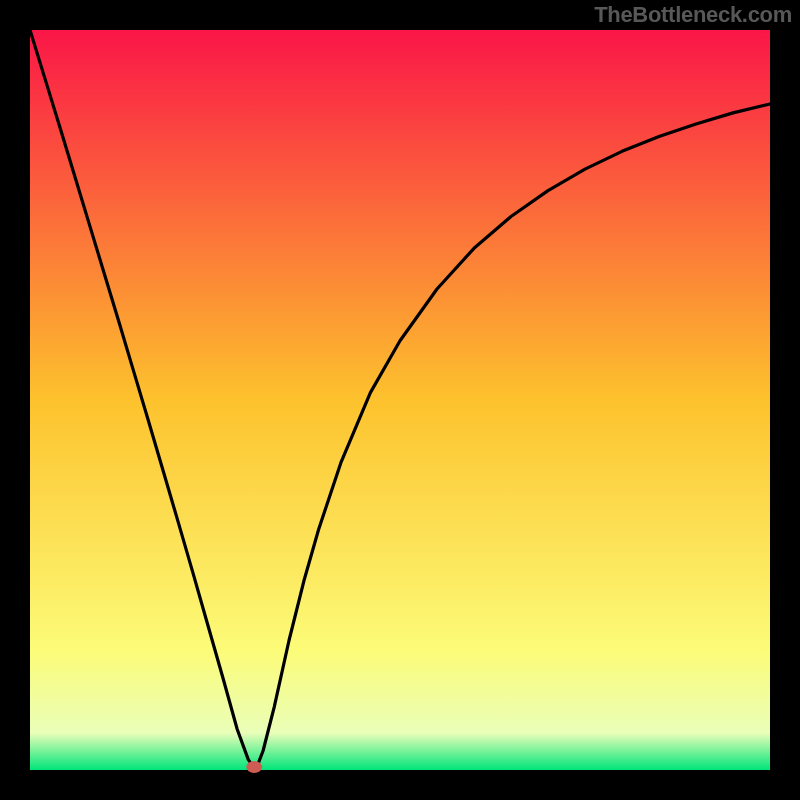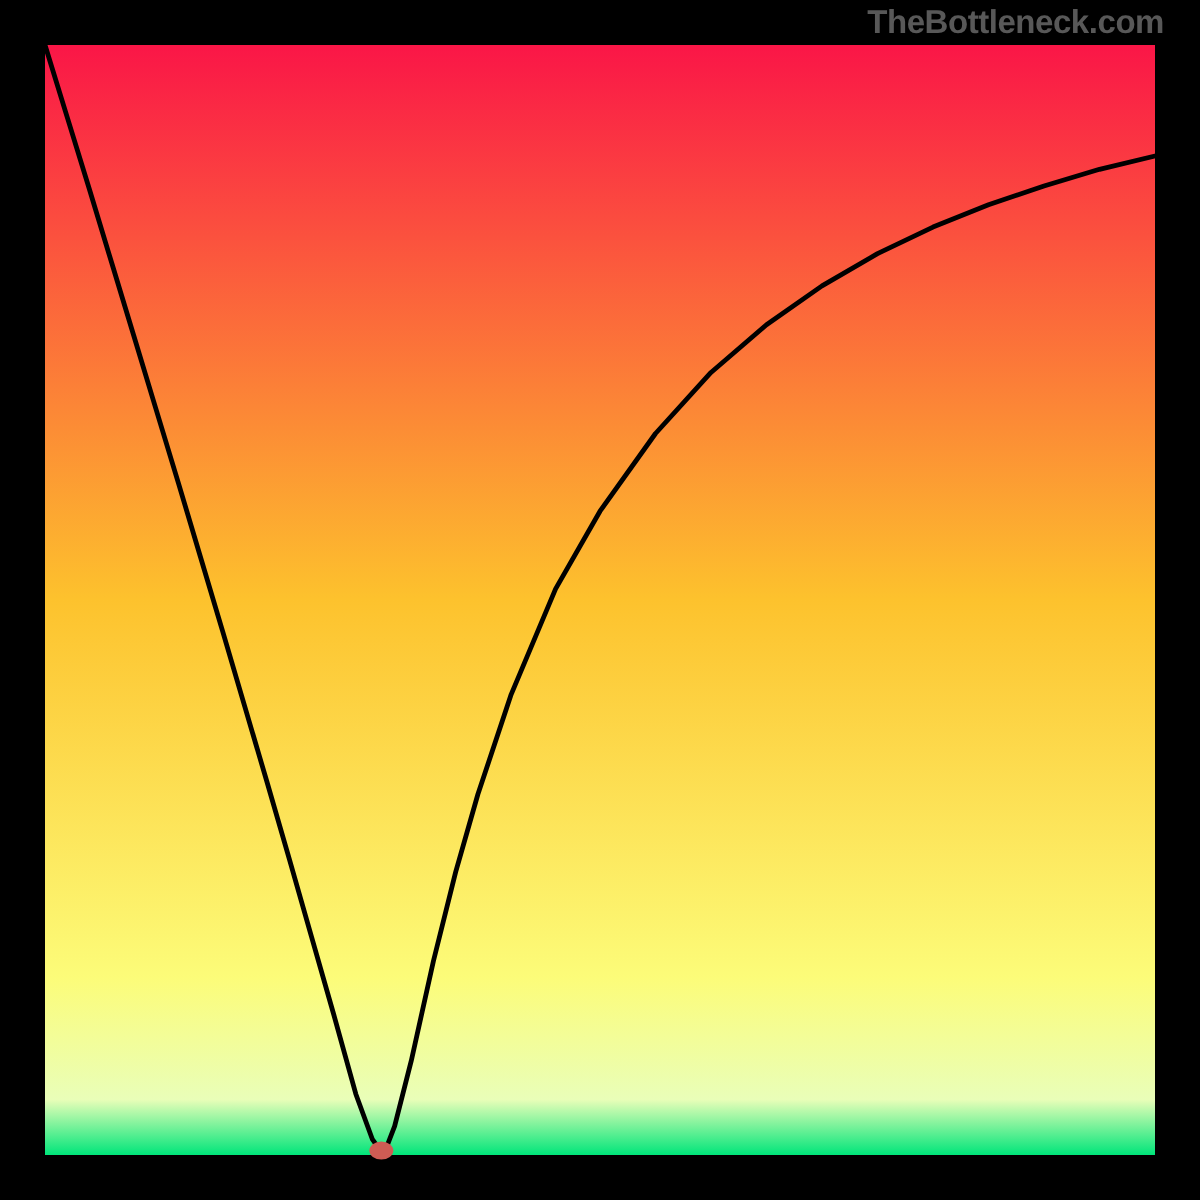--- a/index.html
+++ b/index.html
@@ -16,21 +16,21 @@
     width: 800px;
     height: 800px;
     background: #000;
   }
   svg {
     display: block;
   }
   #watermark {
     position: absolute;
     top: 2px;
-    right: 24px;
+    right: 8px;
     font-size: 22px;
     font-weight: 600;
     color: #585858;
     letter-spacing: -0.3px;
     pointer-events: none;
   }
 </style>
 </head>
 <body>
 

